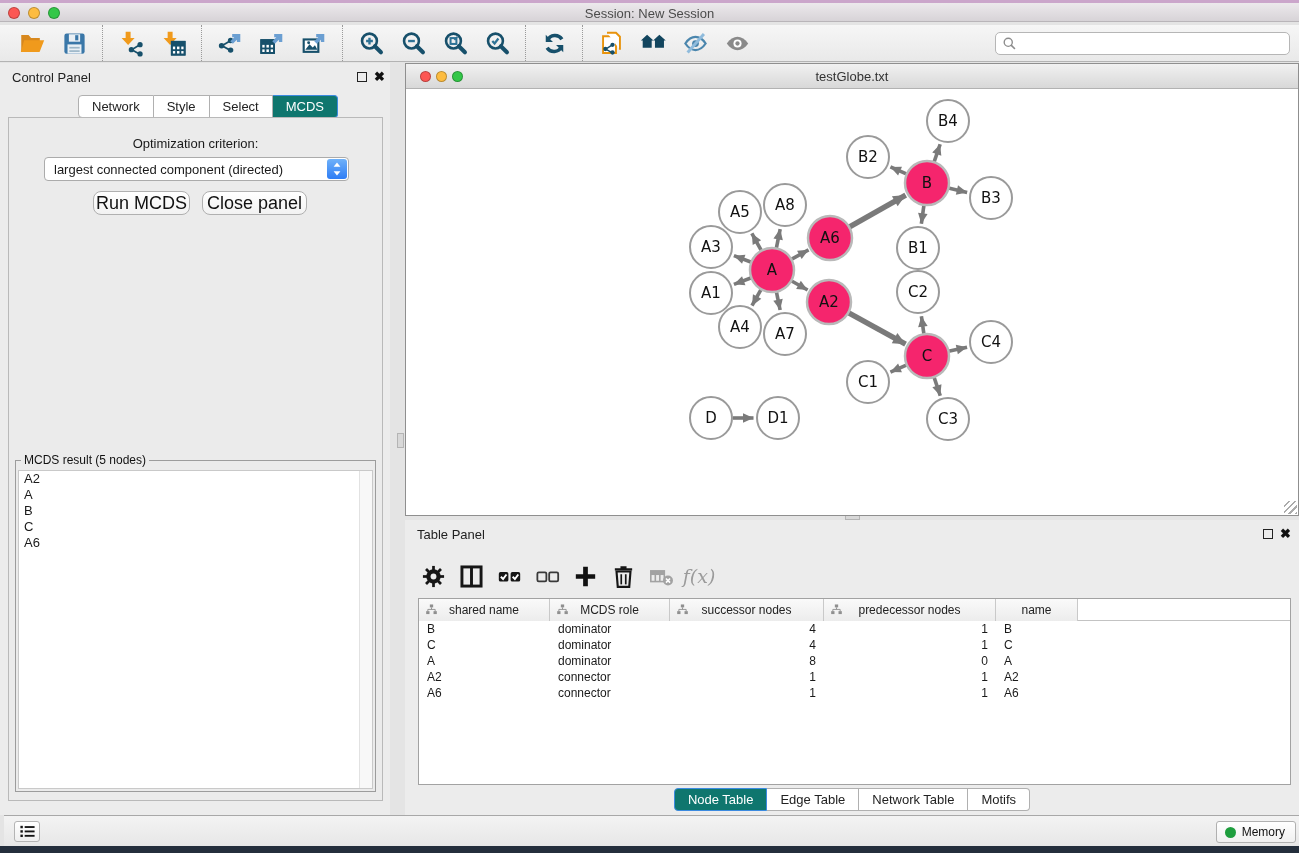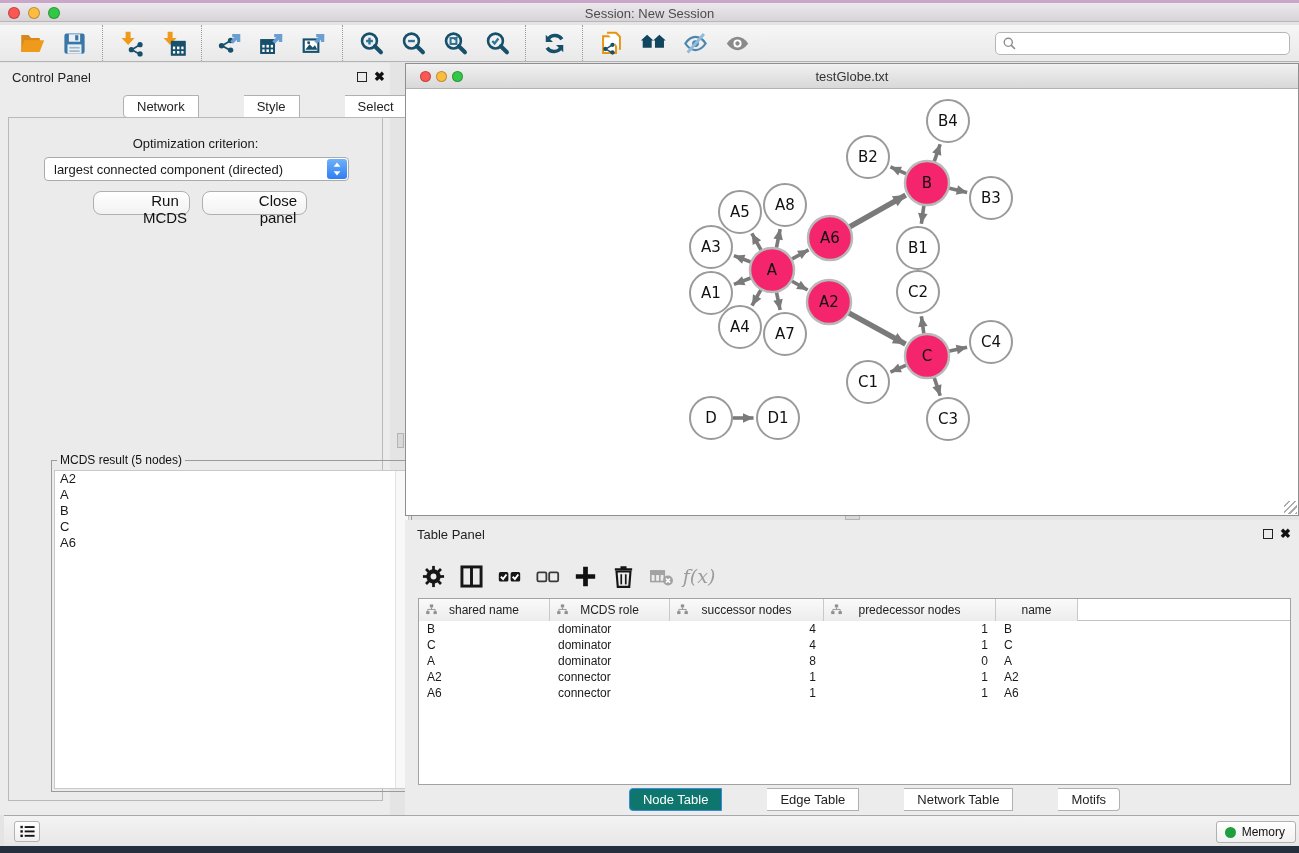--- a/index.html
+++ b/index.html
@@ -33,37 +33,37 @@
     background:#fff; padding-left:26px; font-size:12px; outline:none; }
   .search-wrap svg { position:absolute; left:7px; top:4px; }
   
   .control-panel { position:absolute; left:0; top:63px; width:390px; height:752px; background:#ececec; }
   .panel-head { position:absolute; left:0; top:0; width:100%; height:28px; }
   .panel-head .ptitle { position:absolute; left:12px; top:7px; font-size:13px; color:#222; }
   .float-ico { position:absolute; width:10px; height:10px; border:1.6px solid #222; top:9px; cursor:pointer; }
   .close-ico { position:absolute; top:6px; font-size:13px; font-weight:bold; color:#111; cursor:pointer; }
   .cp-tabs { position:absolute; left:78px; top:32px; display:flex; }
   .tab-btn { height:23px; background:#fff; border:1px solid #b0b0b0; border-left:none;
-    font-size:13px; color:#222; padding:0 13px; cursor:pointer; font-family:"Liberation Sans",sans-serif;margin-left:45px; }
+    font-size:13px; color:#222; padding:0 13px; cursor:pointer; font-family:"Liberation Sans",sans-serif; }
   .tab-btn:first-child { border-left:1px solid #b0b0b0; border-radius:4px 0 0 4px; }
   .tab-btn:last-child { border-radius:0 4px 4px 0; }
   .tab-btn.active { background:#0f766e; color:#fff; border-color:#3b8ae0; }
   .cp-content { position:absolute; left:8px; top:54px; width:375px; height:684px;
     background:#ebebeb; border:1px solid #b9b9b9; }
   .opt-label { position:absolute; left:0; right:0; top:18px; text-align:center; font-size:13px; }
   .select { position:absolute; left:35px; top:39px; width:305px; height:24px; background:#fff;
     border:1px solid #ababab; border-radius:4px; cursor:pointer; }
   .select .sel-text { position:absolute; left:9px; top:4px; font-size:13px; }
   .select .stepper { position:absolute; right:1px; top:1px; width:20px; height:20px;
     background:linear-gradient(#6fb1f9,#2e7df5); border-radius:3px; }
   .btn { position:absolute; height:24px; background:linear-gradient(#ffffff,#f2f2f2);
-    border:1px solid #b0b0b0; border-radius:8px; font-size:15px; color:#111;
-    font-family:"Liberation Sans",sans-serif; cursor:pointer;padding-left:47px; }
+    border:1px solid #b0b0b0; border-radius:8px; font-size:18px; color:#111;
+    font-family:"Liberation Sans",sans-serif; cursor:pointer; }
   .groupbox { position:absolute; left:6px; top:342px; width:361px; height:332px;
-    border:1px solid #9c9c9c;margin-left:36px; }
+    border:1px solid #9c9c9c; }
   .groupbox .legend { position:absolute; left:5px; top:-8px; background:#ebebeb;
     padding:0 3px; font-size:12px; color:#111; }
   .mcds-list { position:absolute; left:2px; right:2px; top:9px; bottom:2px; background:#fff;
     border:1px solid #c9c9c9; overflow:hidden; }
   .mcds-list .track { position:absolute; right:0; top:0; bottom:0; width:13px;
     background:#f8f8f8; border-left:1px solid #e2e2e2; cursor:pointer; }
   .list-item { font-size:13px; padding:0px 5px; height:16px; line-height:16px; cursor:pointer; }
   
   .net-window { position:absolute; left:405px; top:63px; width:894px; height:453px;
     background:#0369a1; border:1px solid #8f8f8f; }

